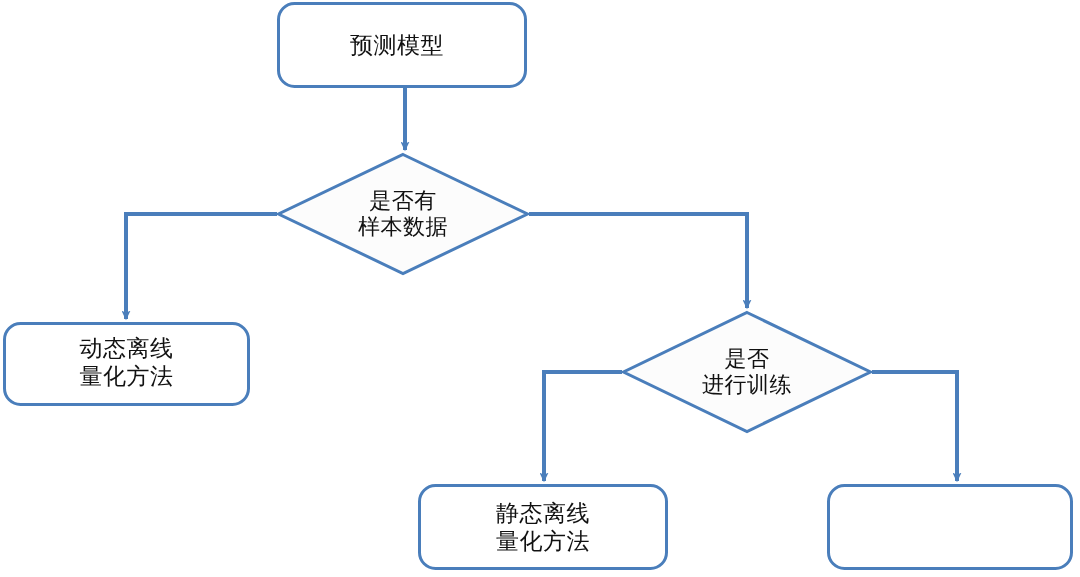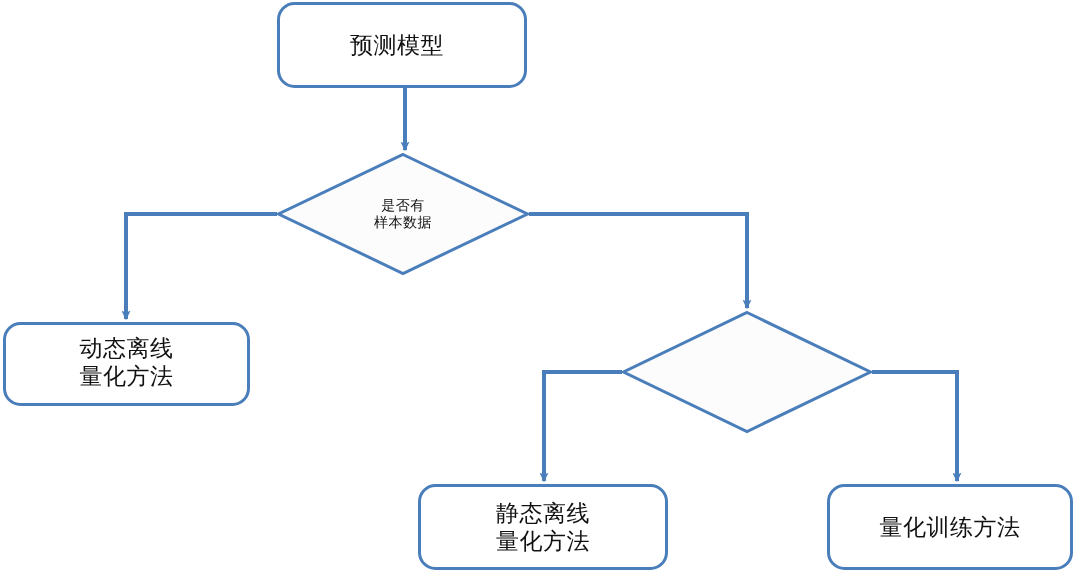--- a/index.html
+++ b/index.html
@@ -31,21 +31,21 @@
     text-align: center;
     color: #111111;
     font-size: 23px;
     line-height: 1.22;
     font-weight: 400;
     letter-spacing: 0.5px;
     white-space: pre-line;
     pointer-events: none;
   }
   .diamond-label {
-    font-size: 14px;
+    font-size: 22px;
     line-height: 1.20;
   }
 </style>
 </head>
 <body>
 
 <div id="canvas">
 
   <svg id="flow-svg" viewBox="0 0 1080 577" xmlns="http://www.w3.org/2000/svg">
     <defs>
@@ -80,19 +80,20 @@
   </svg>
 
   <div class="node-label" style="left:272px; top:2px; width:250px; height:86px;">预测模型</div>
 
   <div class="node-label diamond-label" style="left:277px; top:153px; width:252px; height:122px;">是否有
 样本数据</div>
 
   <div class="node-label" style="left:3px; top:322px; width:247px; height:80px;">动态离线
 量化方法</div>
 
+  <div class="node-label diamond-label" style="left:622px; top:311px; width:250px; height:122px;">是否
+进行训练</div>
 
   <div class="node-label" style="left:418px; top:484px; width:250px; height:86px;border-radius:30px;">静态离线
 量化方法</div>
 
-  <div class="node-label" style="left:827px; top:484px; width:246px; height:86px;">量化训练方法</div>
 
 </div>
 
 </body></html>

